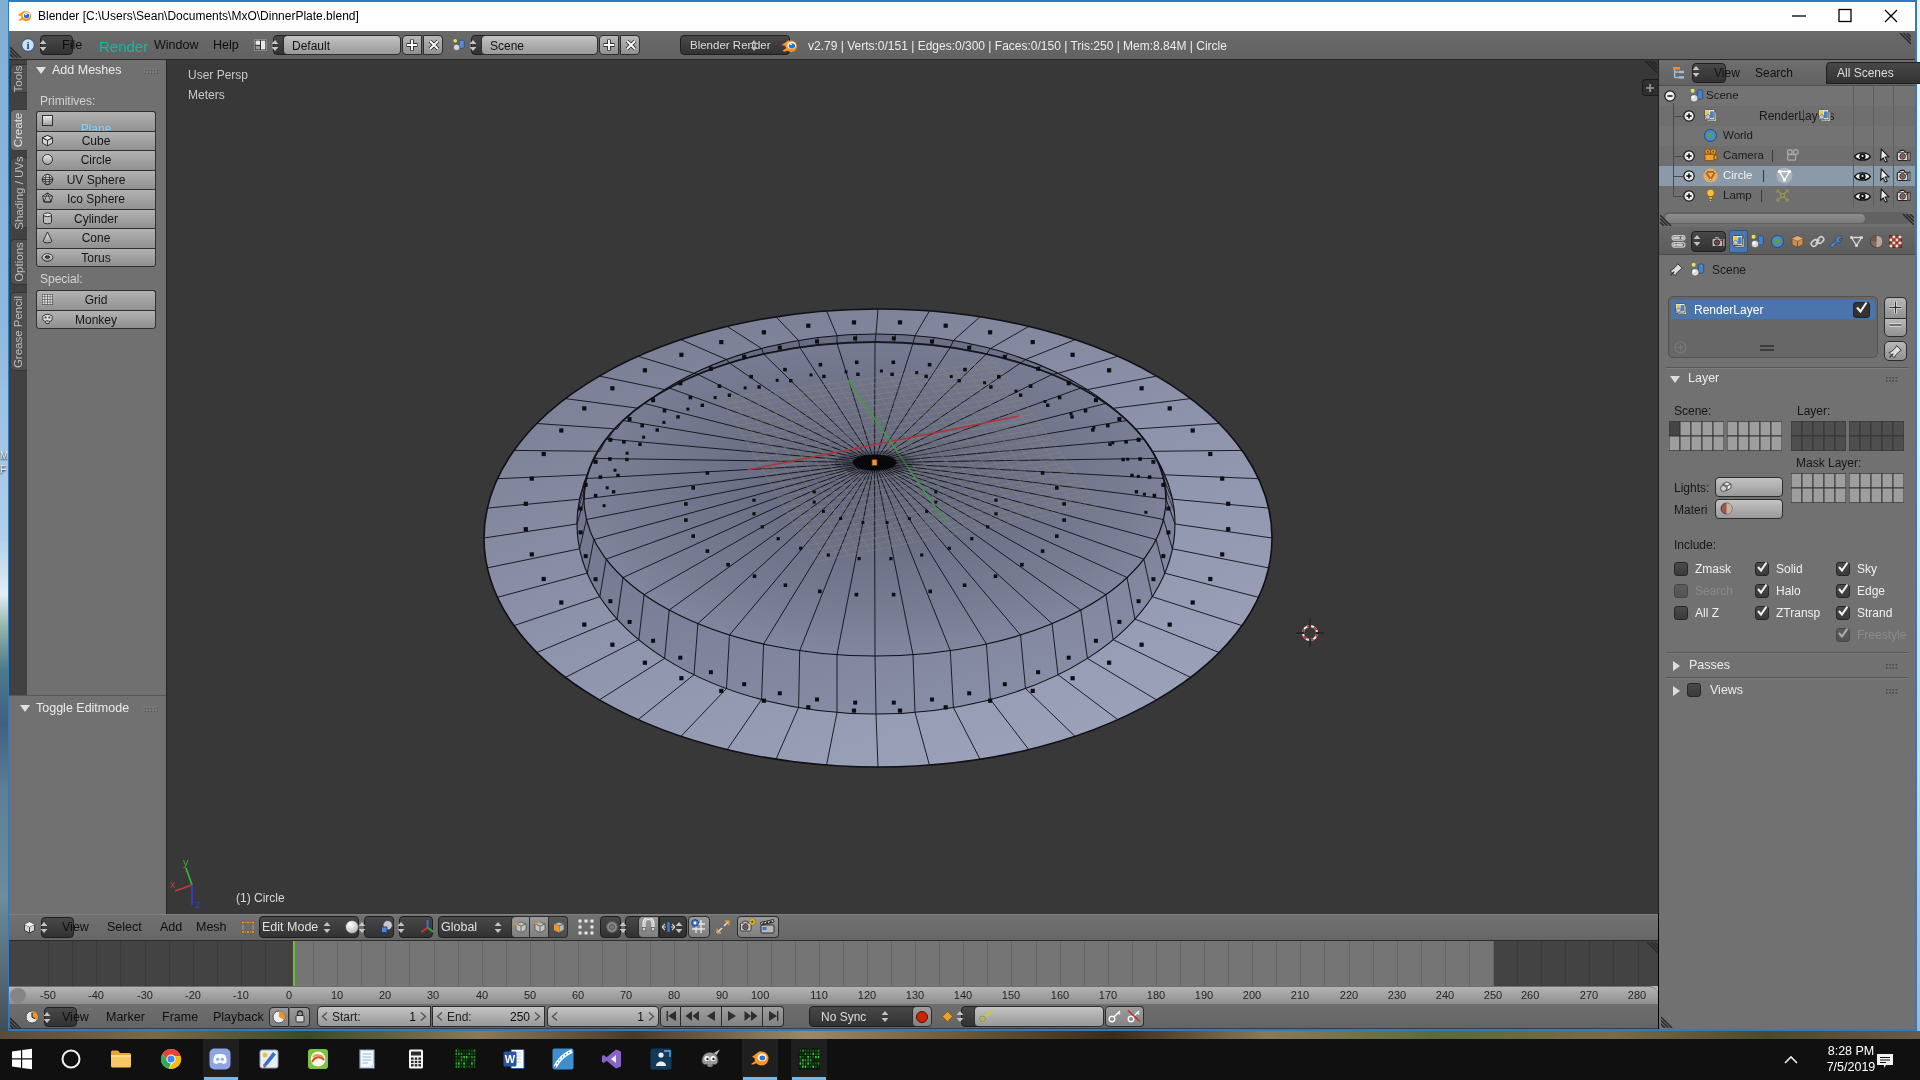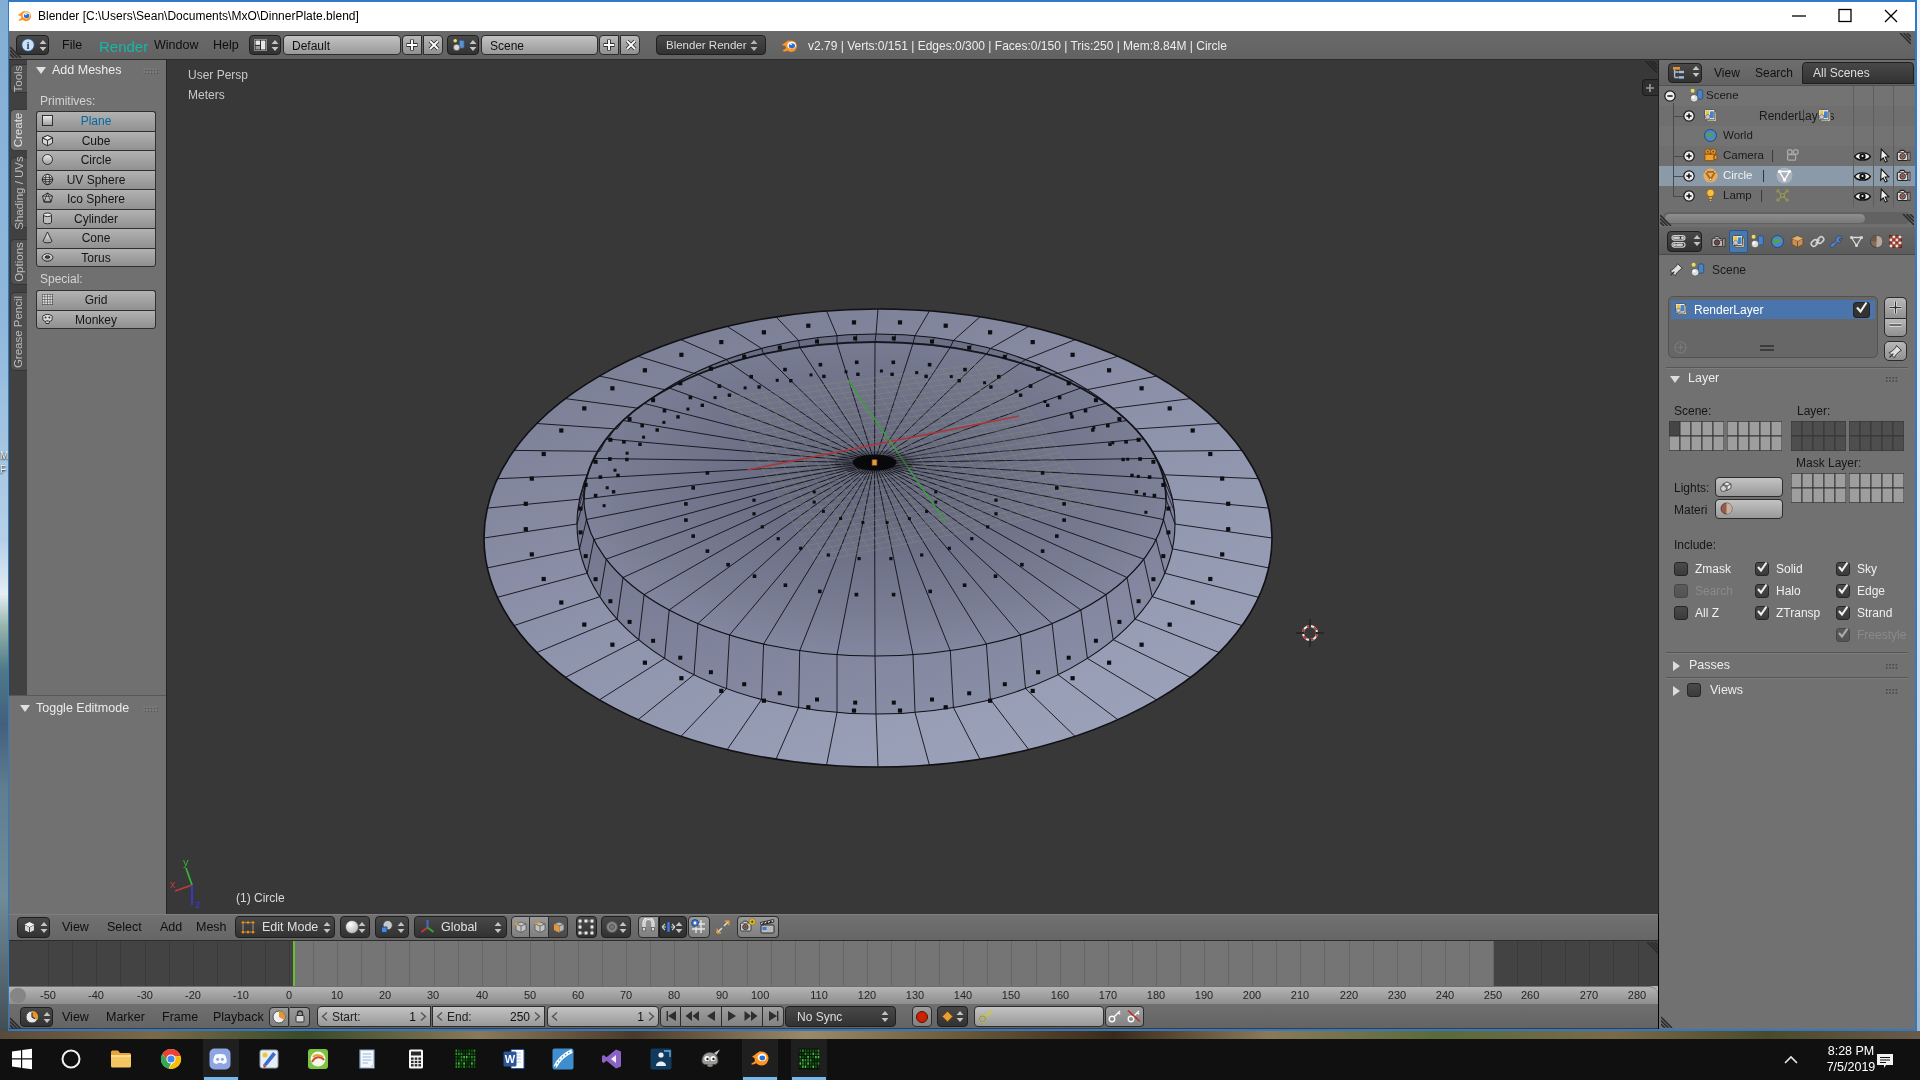--- a/index.html
+++ b/index.html
@@ -1,19 +1,19 @@
 <!DOCTYPE html>
 <html><head><meta charset="utf-8"><title>b</title>
 <style>
 *{margin:0;padding:0;box-sizing:border-box;}
 html,body{width:1920px;height:1080px;overflow:hidden;background:#000;
  font-family:"Liberation Sans",sans-serif;-webkit-font-smoothing:antialiased;}
 .ab{position:absolute;}
 .txt{white-space:nowrap;}
-.dbtn{background:linear-gradient(#484848,#323232);border:1px solid #1f1f1f;border-radius:4px;}
+.dbtn{background:linear-gradient(#484848,#323232);border:1px solid #1f1f1f;border-radius:4px;margin-left:24px;}
 .lfield{background:linear-gradient(#c3c3c3,#999999);border:1px solid #2c2c2c;border-radius:4px;color:#111;}
 .lbtn{background:linear-gradient(#b8b8b8,#909090);border:1px solid #2c2c2c;color:#111;}
 svg{display:block;}
 </style>
 </head><body>
 <div class="ab" style="left:0;top:0;width:8px;height:1080px;background:linear-gradient(#83aed4 0%,#8fb8dc 30%,#b4d0e8 50%,#e4eef4 55%,#95b4ac 58%,#4e7a8a 62%,#41607e 67%,#5e7e92 73%,#6e8c9a 83%,#50606a 92%,#2e3438 100%)"></div>
 <div class="ab" style="left:1917px;top:0;width:3px;height:1080px;background:linear-gradient(#f0f4f8 0%,#dce8f2 40%,#c8d8e8 70%,#9ab0c0 100%)"></div>
 <div class="ab" style="left:0;top:1031px;width:1920px;height:8px;background:linear-gradient(90deg,#5a4a3a,#7a6a4a 8%,#3a4a2a 16%,#8a7a5a 25%,#4a3a2a 33%,#9a8a6a 42%,#6a5a3a 50%,#3a2a1a 58%,#8a7a5a 66%,#5a6a3a 75%,#7a6a4a 84%,#4a4a2a 92%,#6a5a4a 100%)"></div>
 <div class="ab txt" style="left:0px;top:450px;font-size:10px;color:#f0f0f0;text-shadow:0 1px 2px #000">M</div>
 <div class="ab txt" style="left:0px;top:464px;font-size:10px;color:#f0f0f0;text-shadow:0 1px 2px #000">F</div>
@@ -377,21 +377,21 @@
     <circle cx="13.5" cy="1.5" r="0.9" fill="#8f8f8f"></circle>
     <circle cx="14.1" cy="2.1" r="0.7" fill="#3a3a3a"></circle>
     <circle cx="13.5" cy="4.5" r="0.9" fill="#8f8f8f"></circle>
     <circle cx="14.1" cy="5.1" r="0.7" fill="#3a3a3a"></circle>
   </svg>
 <div class="ab txt" style="left:40px;top:94px;font-size:12px;color:#d4d4d4">Primitives:</div>
 <div class="ab" style="left:36px;top:111.0px;width:120px;height:20.5px;background:linear-gradient(#b2b2b2,#8f8f8f);border:1px solid #303030;border-bottom:none;border-radius:3px 3px 0 0"></div>
 <svg class="ab" style="left:41px;top:114.0px" width="13" height="13" viewBox="0 0 13 13">
     <rect x="1.5" y="1.5" width="10" height="10" fill="url(#gmetal)" stroke="#222" stroke-width="0.9"></rect>
   </svg>
-<div class="ab txt" style="left:36px;top:114.0px;width:120px;text-align:center;font-size:12px;color:#0369a1">Plane</div>
+<div class="ab txt" style="left:36px;top:122px;width:120px;text-align:center;font-size:12px;color:#7dd3fc">Plane</div>
 <div class="ab" style="left:36px;top:130.5px;width:120px;height:20.5px;background:linear-gradient(#b2b2b2,#8f8f8f);border:1px solid #303030;border-bottom:none;border-radius:0"></div>
 <svg class="ab" style="left:41px;top:133.5px" width="13" height="13" viewBox="0 0 13 13">
     <path d="M1.5 3.8 L6.5 1.5 L11.5 3.8 L11.5 9.2 L6.5 11.8 L1.5 9.2 Z" fill="#d4d4d4" stroke="#222" stroke-width="0.9"></path>
 <path d="M1.5 3.8 L6.5 6.2 L11.5 3.8" fill="none" stroke="#222" stroke-width="0.9"></path>
     <path d="M6.5 6.2 L6.5 11.8" fill="none" stroke="#222" stroke-width="0.9"></path>
 <path d="M1.5 3.8 L6.5 1.5 L11.5 3.8 L6.5 6.2 Z" fill="#f0f0f0" stroke="#222" stroke-width="0.9"></path>
   </svg>
 <div class="ab txt" style="left:36px;top:133.5px;width:120px;text-align:center;font-size:12px;color:#151515">Cube</div>
 <div class="ab" style="left:36px;top:150.0px;width:120px;height:20.5px;background:linear-gradient(#b2b2b2,#8f8f8f);border:1px solid #303030;border-bottom:none;border-radius:0"></div>
 <svg class="ab" style="left:41px;top:153.0px" width="13" height="13" viewBox="0 0 13 13">

